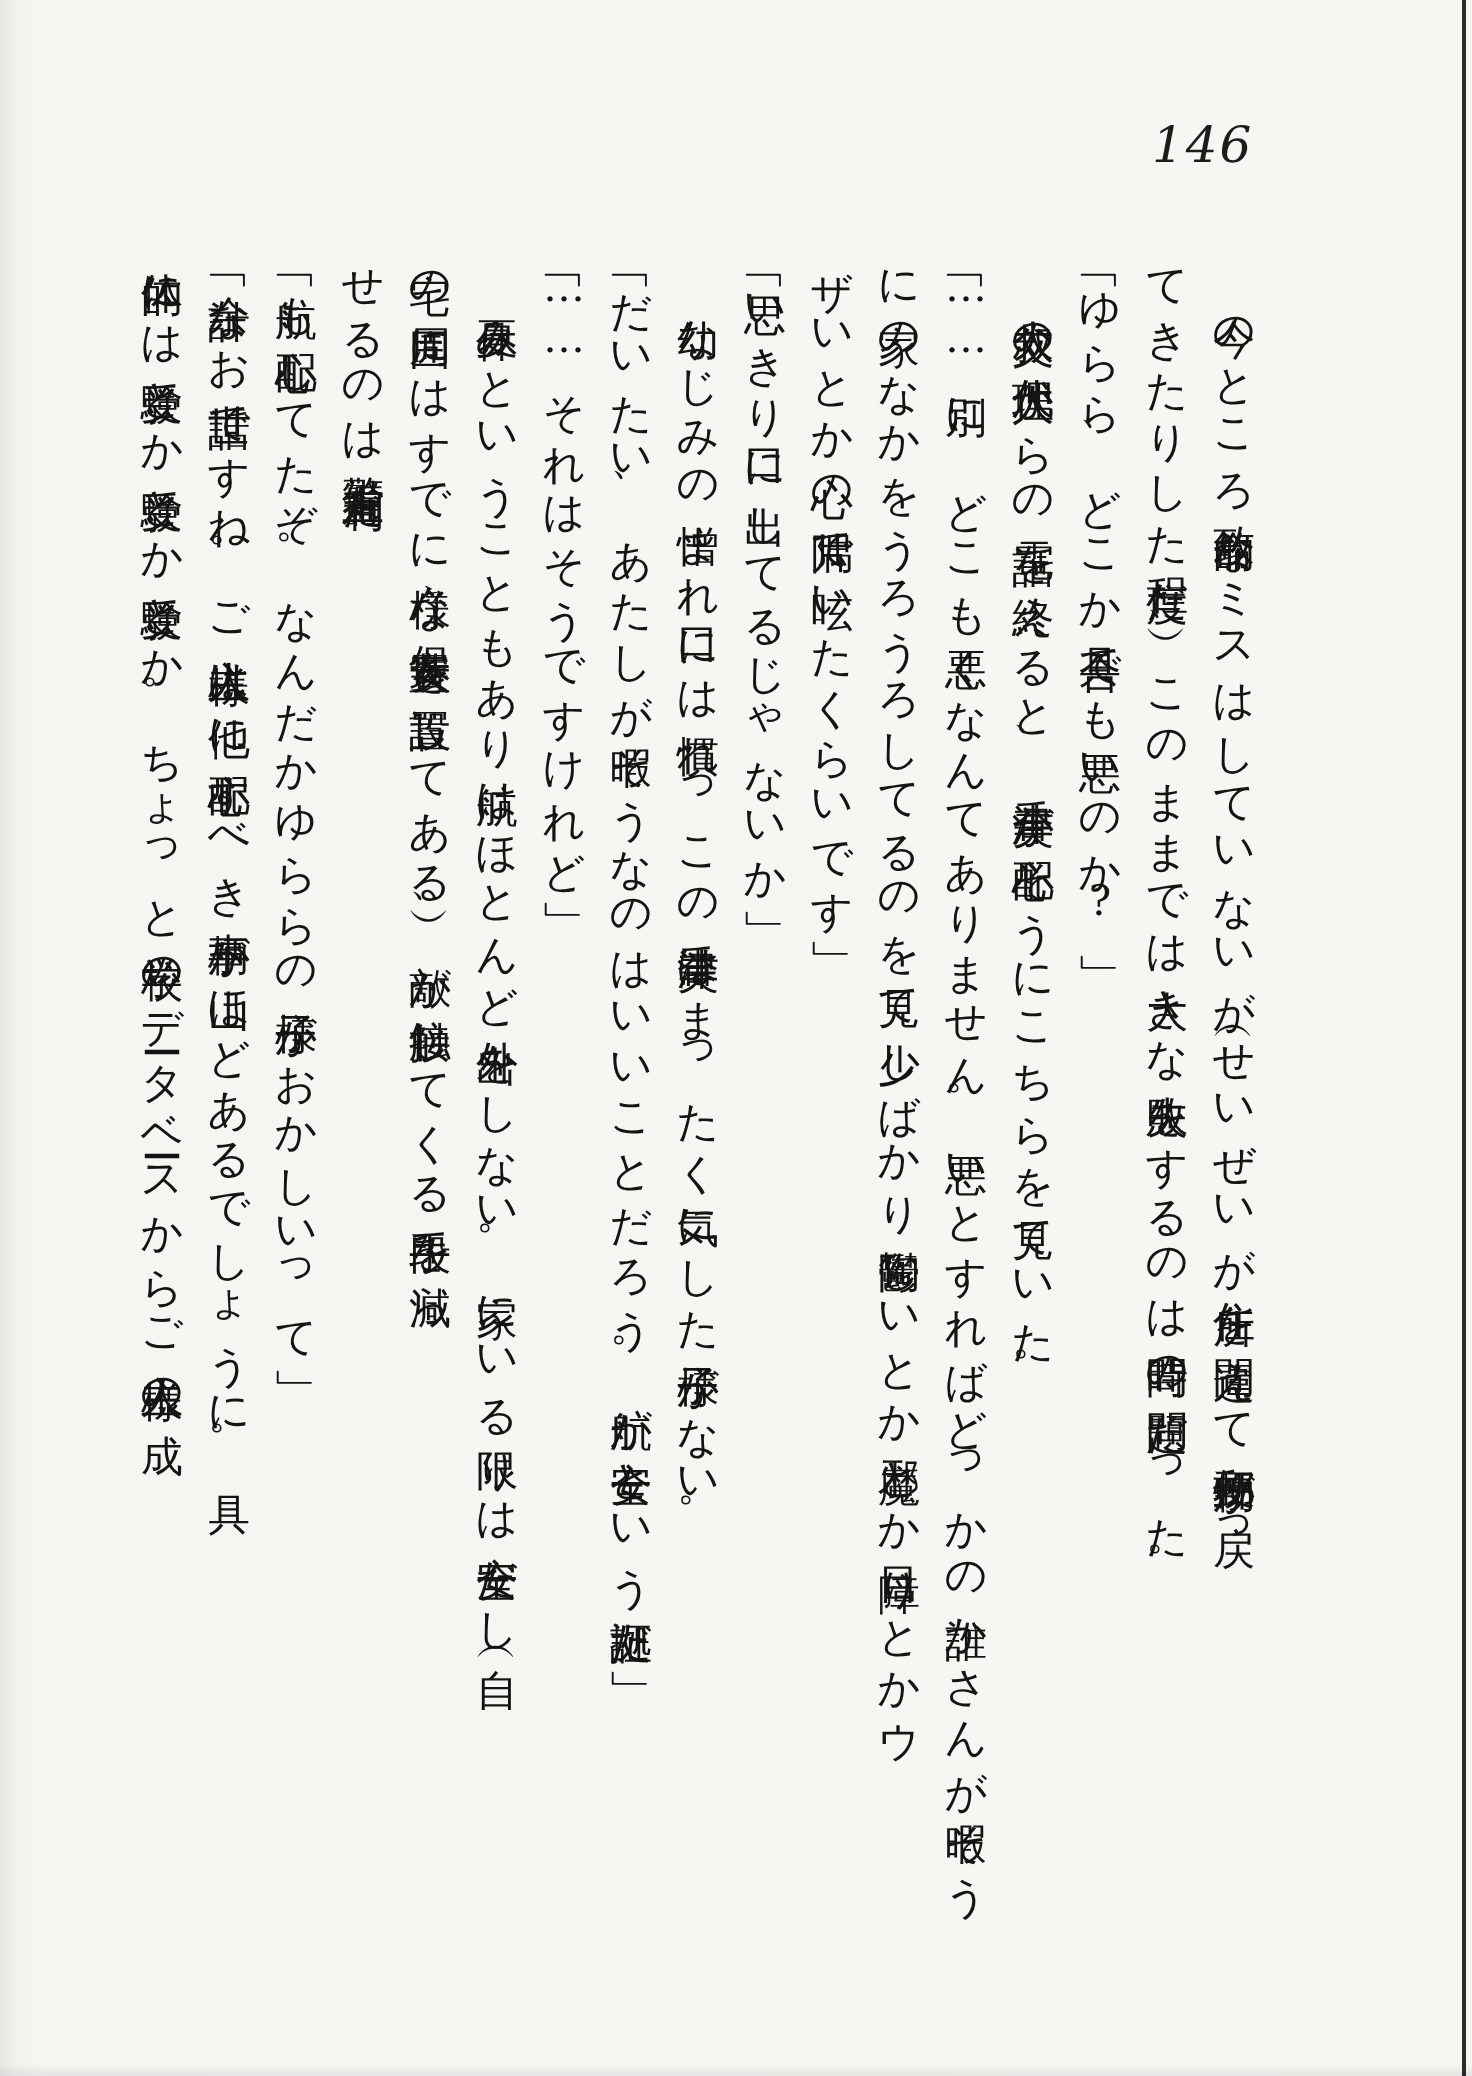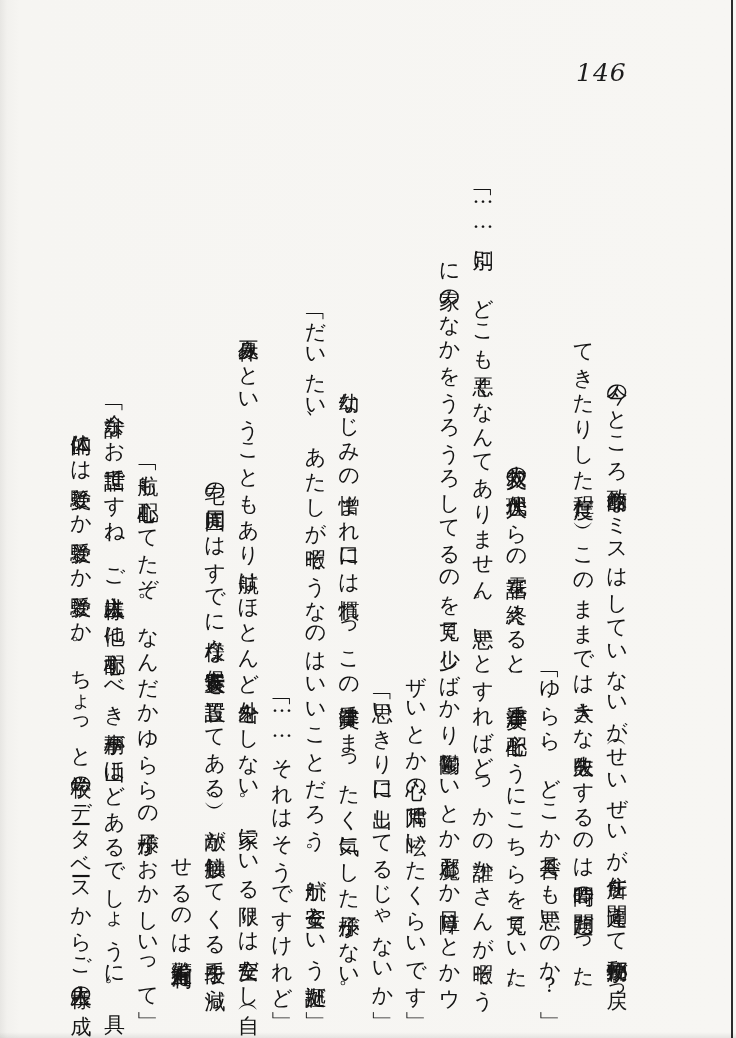--- a/index.html
+++ b/index.html
@@ -11,21 +11,20 @@
     height: 1038px;
     position: relative;
     overflow: hidden;
     background: #f5f4f1;
     font-family: "DejaVu Serif", "Liberation Serif", serif;
   }
   .page {
     position: absolute;
     inset: 0;
     background: linear-gradient(90deg, #e7e6e3 0px, #f2f1ee 7px, #f6f5f2 20px, #f7f6f3 100%);
-    text-align: right;
   }
   .page-number {
     position: absolute;
     top: 58px;
     left: 576px;
     font-size: 25px;
     font-style: italic;
     letter-spacing: 1px;
     color: #1c1c1c;
   }

